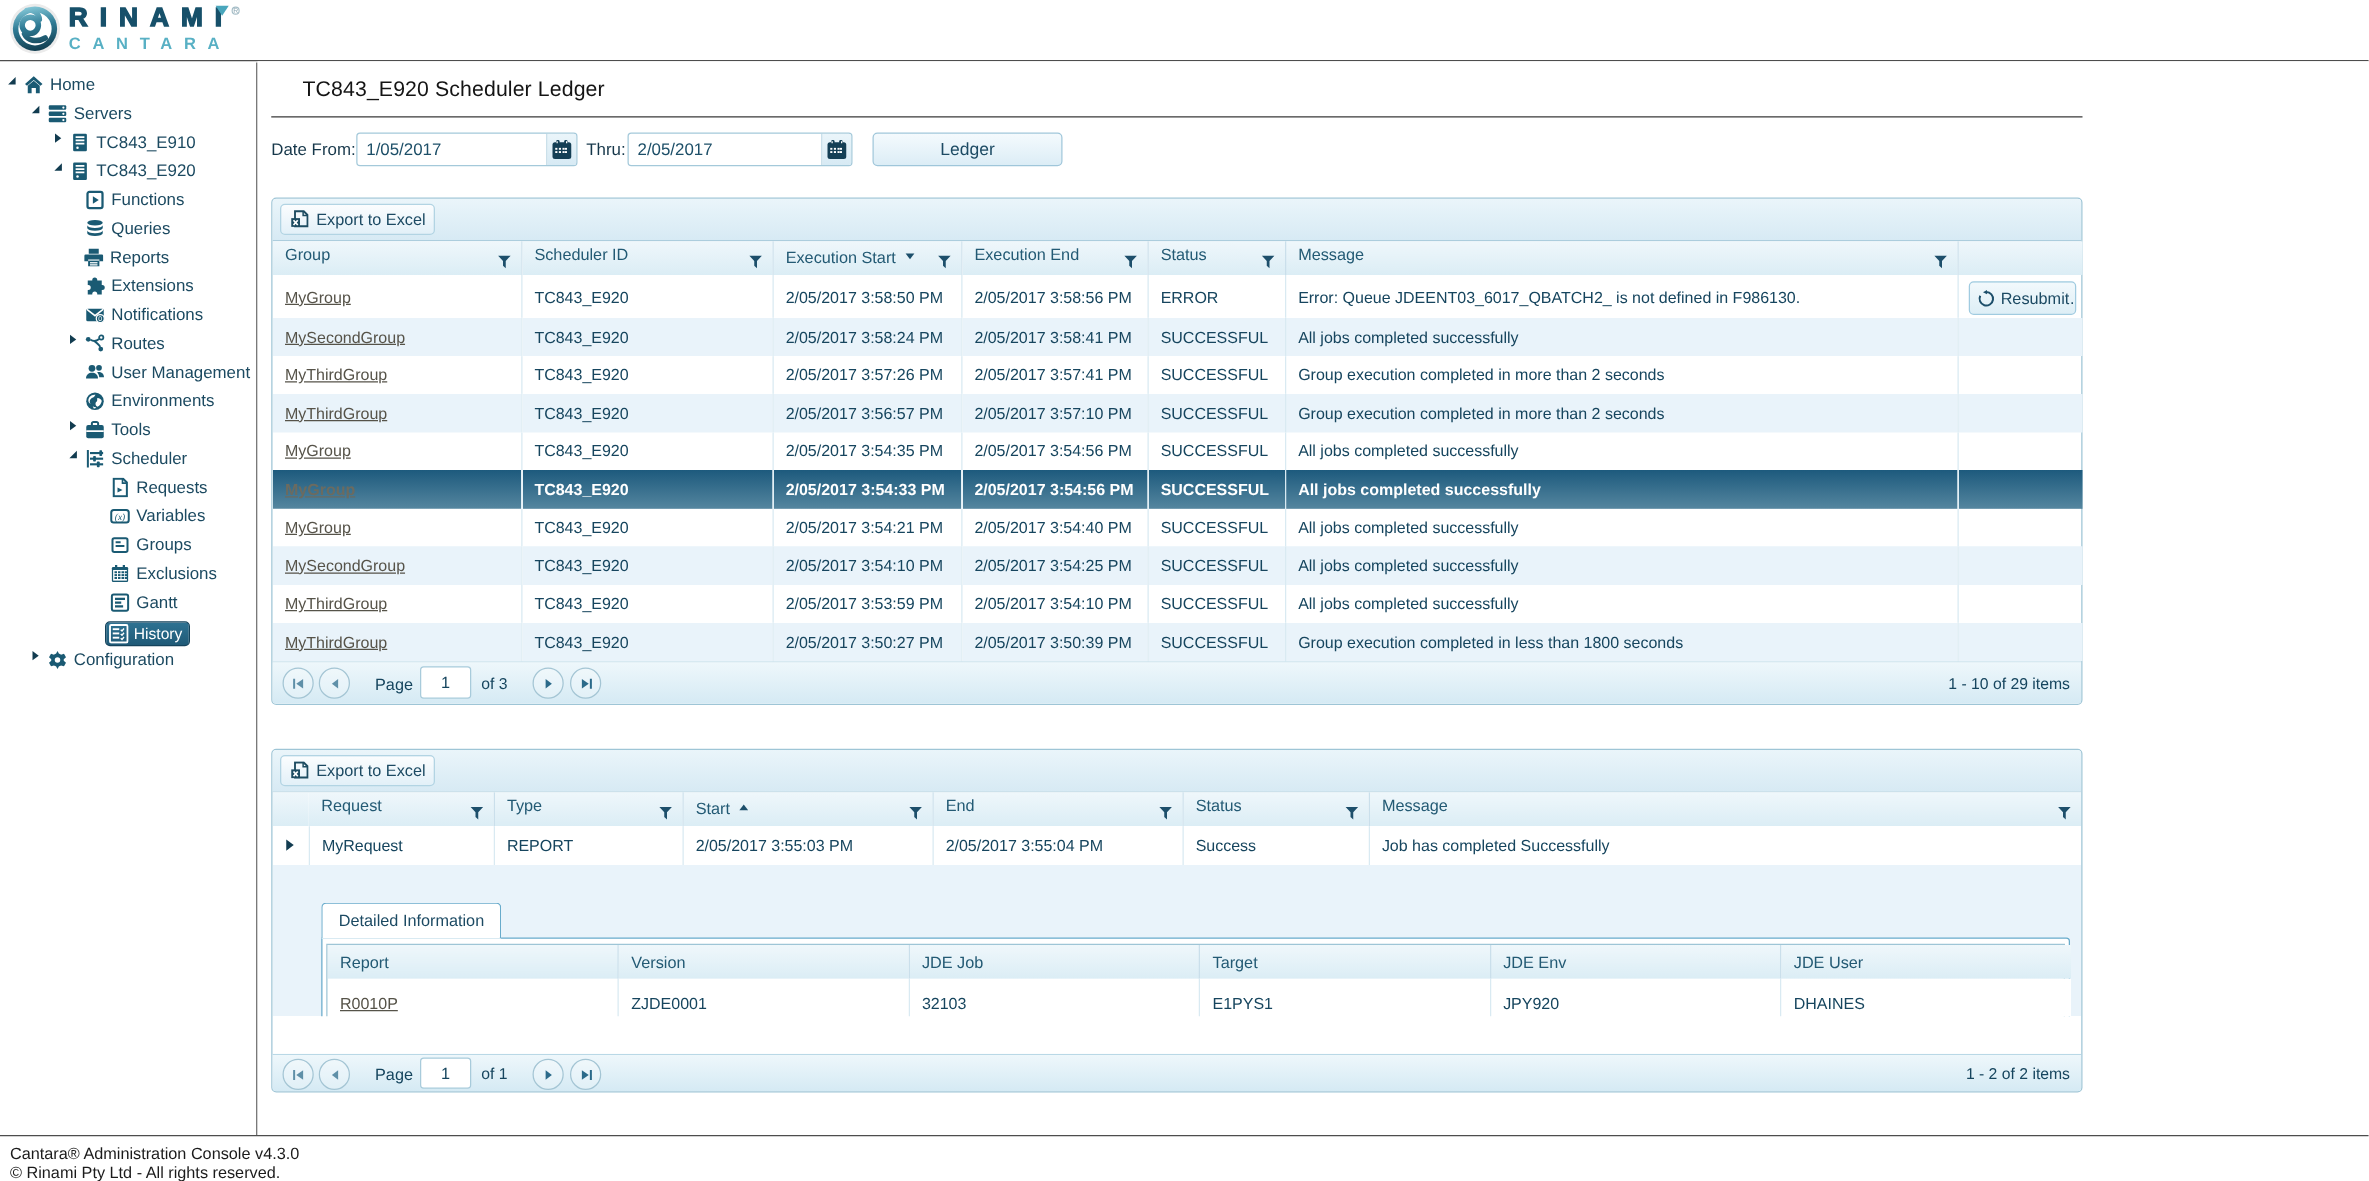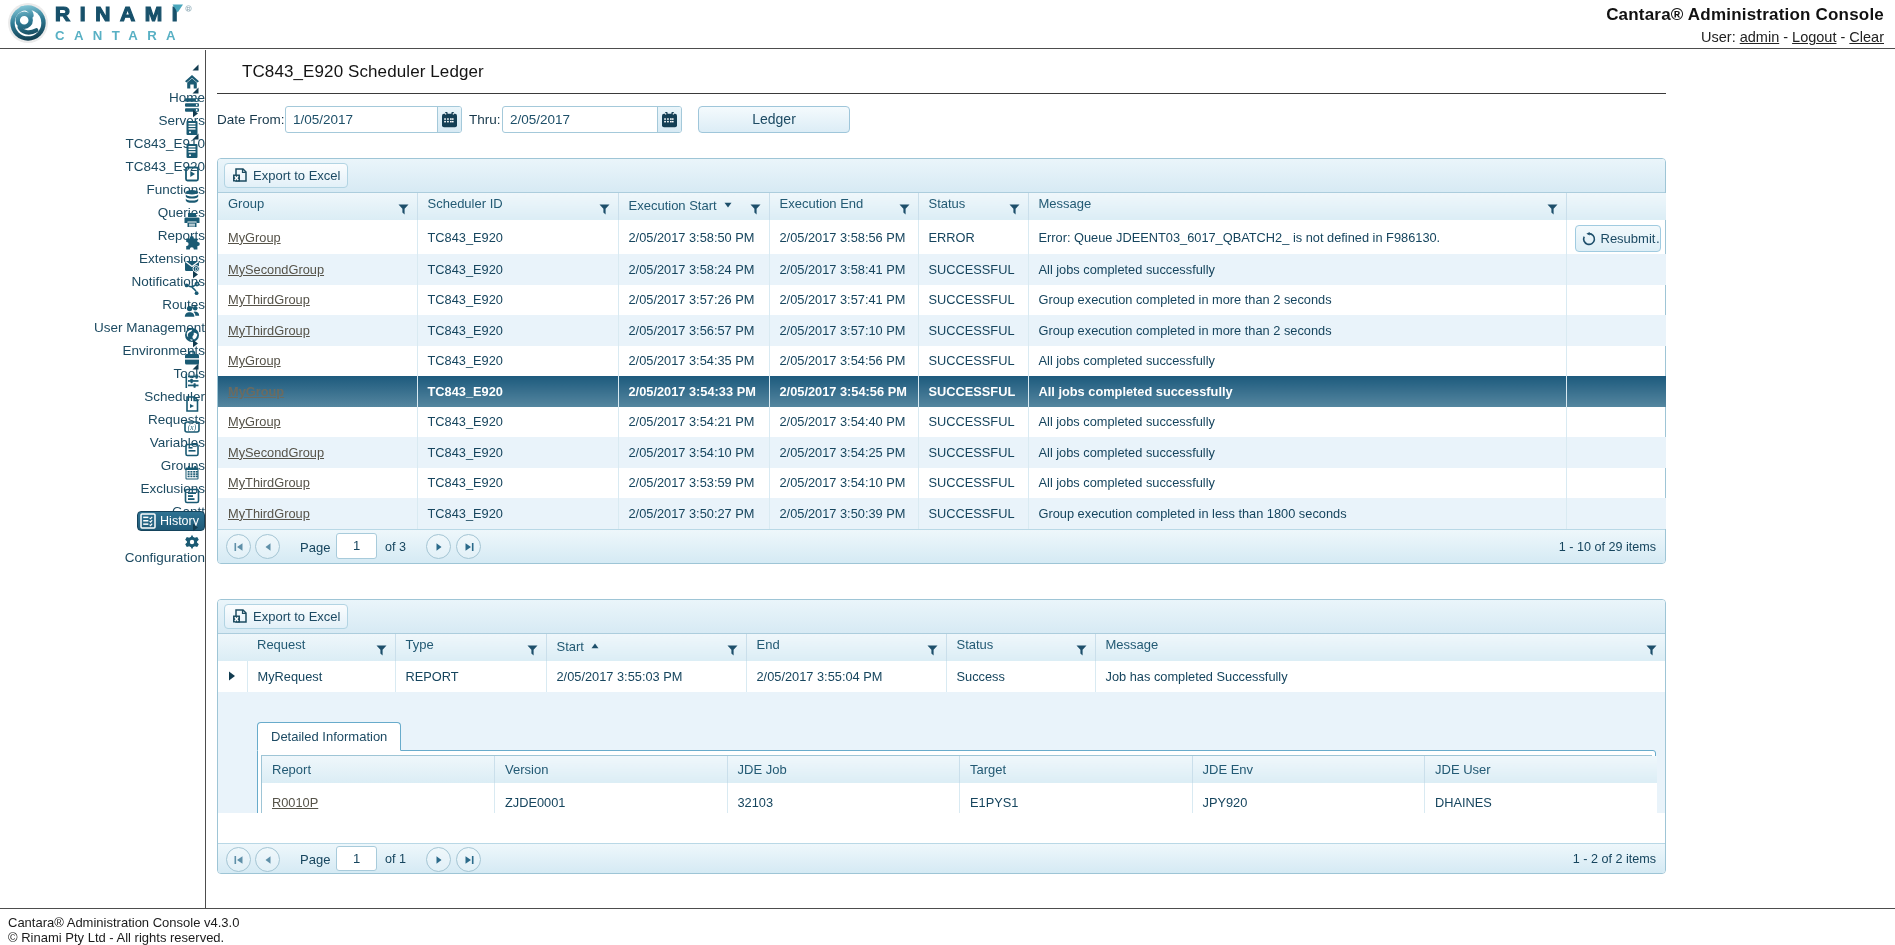--- a/index.html
+++ b/index.html
@@ -7,21 +7,21 @@
 a{text-decoration:underline;}
 
 #topbar{position:absolute;left:0;top:0;width:1895px;height:49px;border-bottom:1px solid #4d4d4d;background:#fff;}
 #logo{position:absolute;left:0px;top:0px;}
 #topright{position:absolute;right:11px;top:5px;text-align:right;}
 #topright .t1{font-size:17px;font-weight:bold;color:#111;letter-spacing:0.2px;}
 #topright .t2{font-size:14.5px;color:#222;margin-top:4px;}
 #topright .t2 a{color:#222;}
 
 #sidebar{position:absolute;left:0;top:50px;width:206px;height:858px;border-right:1px solid #4d4d4d;background:#fff;}
-.trow{height:23px;display:flex;align-items:flex-end;font-size:13.5px;color:#1c4a61;white-space:nowrap;flex-direction:column;}
+.trow{height:23px;display:flex;align-items:flex-start;font-size:13.5px;color:#1c4a61;white-space:nowrap;}
 .trow .tri{width:14px;flex:0 0 14px;display:flex;align-items:center;justify-content:flex-start;}
 .trow .ticon{width:16px;height:16px;flex:0 0 16px;margin-right:5px;display:flex;align-items:center;justify-content:center;}
 .trow svg{display:block;}
 .hist-sel{display:flex;align-items:center;background:linear-gradient(#2e7292,#1f5a77);border:1px solid #14435c;border-radius:4px;color:#fff;padding:1px 5px 1px 2px;height:20px;font-size:12.5px;margin-left:-4px;}
 .hist-sel .ticon{margin-right:4px;}
 
 #main{position:absolute;left:206px;top:49px;width:1689px;height:859px;background:#fff;}
 #title{position:absolute;left:11px;top:13px;font-size:17px;font-weight:normal;color:#141414;letter-spacing:0.1px;margin-left:25px;}
 #titlehr{position:absolute;left:11px;top:44px;width:1449px;height:1px;background:#3a3a3a;}
 .flabel{position:absolute;top:57px;height:27px;line-height:27px;font-size:13.5px;color:#16374a;}
@@ -87,24 +87,20 @@
 <path d="M21.5 8.3 C 27 7.6 31.3 10.8 31.6 15.6" stroke-width="4.2"></path>
 <circle cx="24.2" cy="20.2" r="6.5" stroke-width="4.4"></circle>
 <path d="M19.6 27.2 C 21.8 32.2 29 34.4 36.2 30.4" stroke-width="4.4"></path>
 </g>
 <text x="55" y="21" font-family="Liberation Sans" font-weight="bold" font-size="21" fill="#17506a" stroke="#17506a" stroke-width="1.2" letter-spacing="9.6">RINAMI</text>
 <path d="M172.5 4.5 L183 4.5 L177.7 12.5 Z" fill="#49a6bc"></path>
 <circle cx="188.5" cy="8.5" r="2.8" fill="none" stroke="#a3bcc6" stroke-width="0.9"></circle>
 <text x="188.5" y="10.8" font-family="Liberation Sans" font-size="5.5" fill="#8aa5b1" text-anchor="middle">R</text>
 <text x="55" y="39.5" font-family="Liberation Sans" font-weight="bold" font-size="13.2" fill="#58b0c4" letter-spacing="9.4">CANTARA</text>
 </svg></div>
-<div id="topright">
-<div class="t1">Cantara® Administration Console</div>
-<div class="t2">User: <a href="#u">admin</a> - <a href="#l">Logout</a> - <a href="#c">Clear</a></div>
-</div>
 </div>
 <div id="sidebar">
     <div style="padding-top:10px">
       <div class="trow" style="padding-left:5px">
         <span class="tri">
           <svg width="9" height="9" viewBox="0 0 9 9">
             <path d="M7.5 1.5 L7.5 7.5 L1.5 7.5 Z" fill="#123c50"></path>
           </svg>
         </span>
         <span class="ticon">
@@ -181,21 +177,21 @@
         <span class="tri"></span>
         <span class="ticon">
           <svg width="16" height="16" viewBox="0 0 16 16">
             <ellipse cx="8" cy="3.2" rx="6.2" ry="2.2" fill="#1a5a73"></ellipse>
             <path d="M1.8 5.2 A6.2 2.2 0 0 0 14.2 5.2 L14.2 7.4 A6.2 2.2 0 0 1 1.8 7.4 Z" fill="#1a5a73"></path>
             <path d="M1.8 9.4 A6.2 2.2 0 0 0 14.2 9.4 L14.2 11.6 A6.2 2.2 0 0 1 1.8 11.6 Z" fill="#1a5a73"></path>
           </svg>
         </span>
         <span>Queries</span>
       </div>
-<div class="trow" style="padding-left:32px">
+<div class="trow" style="padding-left:53px">
         <span class="tri"></span>
         <span class="ticon">
           <svg width="16" height="16" viewBox="0 0 16 16">
             <rect x="4" y="1" width="8" height="4" fill="#1a5a73"></rect>
             <path d="M1.5 5.5 L14.5 5.5 A1 1 0 0 1 15.5 6.5 L15.5 11 L12.5 11 L12.5 9.5 L3.5 9.5 L3.5 11 L0.5 11 L0.5 6.5 A1 1 0 0 1 1.5 5.5 Z" fill="#1a5a73"></path>
             <rect x="3.5" y="10.5" width="9" height="4.5" fill="#1a5a73"></rect>
             <rect x="5" y="11.7" width="6" height="1" fill="#fff"></rect>
             <rect x="5" y="13.4" width="6" height="1" fill="#fff"></rect>
           </svg>
         </span>

